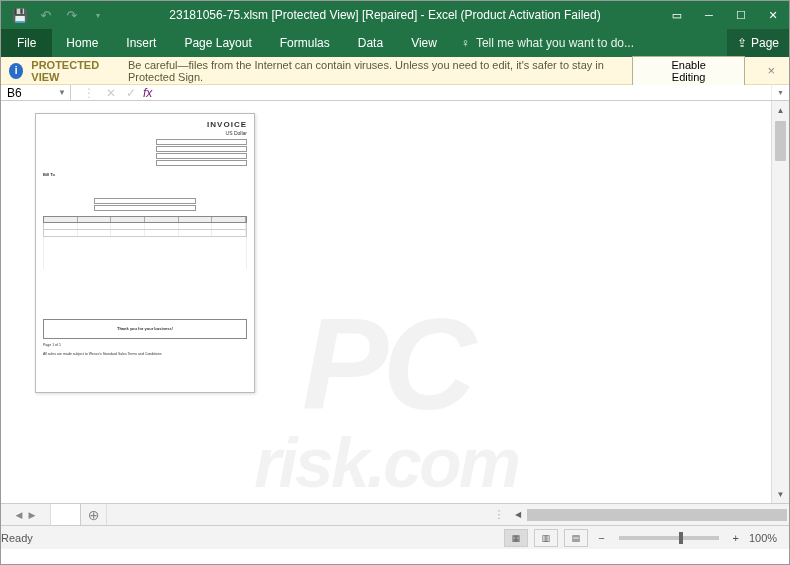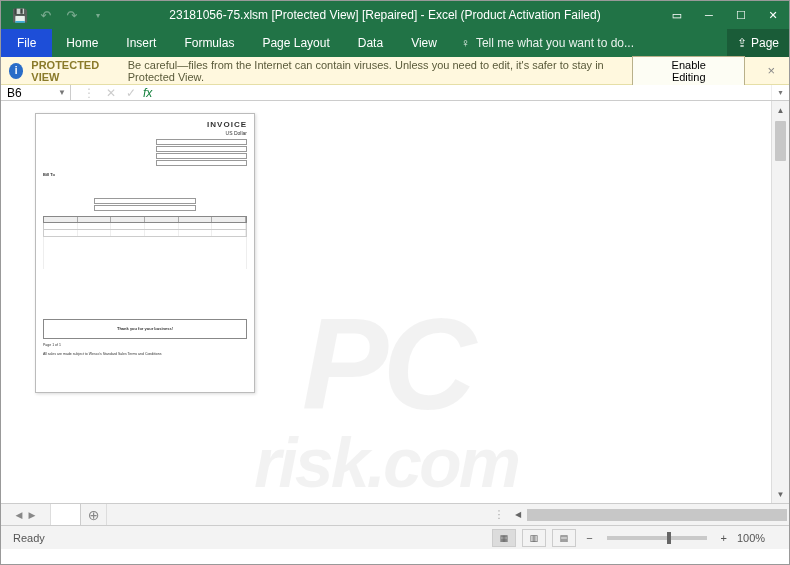--- a/index.html
+++ b/index.html
@@ -9,41 +9,41 @@
 .titlebar { height: 28px; background: #217346; display: flex; align-items: center; color: #fff; font-size: 12px; }
 .tb-left { display: flex; align-items: center; gap: 4px; padding-left: 8px; }
 .tb-icon { width: 22px; height: 22px; display: flex; align-items: center; justify-content: center; font-size: 13px; opacity: 0.9; }
 .tb-icon.dis { opacity: 0.4; }
 .tb-title { flex: 1; text-align: center; white-space: nowrap; overflow: hidden; }
 .tb-right { display: flex; align-items: center; }
 .tb-winbtn { width: 32px; height: 28px; display: flex; align-items: center; justify-content: center; font-size: 11px; }
 
 
 .tabs { height: 28px; background: #217346; display: flex; align-items: stretch; color: #fff; font-size: 12px; }
-.file-tab { background: #1d4ed8; padding: 0 16px; display:flex; align-items:center; }
+.file-tab { background: #14532d; padding: 0 16px; display:flex; align-items:center; }
 .tab { padding: 0 14px; display: flex; align-items: center; cursor: pointer; }
 .tabs-spacer { flex: 1; display:flex; align-items:center; }
 .tell-me { display: flex; align-items: center; padding-left: 10px; opacity:0.9; gap:6px; }
 .signin { padding: 0 14px; display:flex; align-items:center; }
 .share { background: #1a5c38; padding: 0 10px; display:flex; align-items:center; gap:4px; }
 
 
 .pv-bar { height: 28px; background: #FFF8DE; border-bottom: 1px solid #e6dfa7; display: flex; align-items: center; font-size: 11px; padding: 0 8px; gap: 8px; color:#5a5a3a; }
 .pv-icon { width:16px; height:16px; border-radius:50%; background:#2a6dc8; color:#fff; display:flex; align-items:center; justify-content:center; font-size:10px; font-weight:bold; }
 .pv-title { font-weight:bold; color:#8a7a2a; }
 .pv-btn { border:1px solid #b8b08a; background:#fdfdf4; padding:2px 24px; font-size:11px; margin-left:auto; margin-right:8px; }
 .pv-close { font-size:13px; color:#888; padding:0 6px; }
 
 
 .fbar { height: 16px; border-bottom:1px solid #ccc; display:flex; align-items:stretch; font-size:12px; }
 .namebox { width:70px; border-right:1px solid #ccc; display:flex; align-items:center; padding-left:6px; position:relative; }
 .namebox-dd { position:absolute; right:4px; font-size:8px; color:#777; }
 .fx-sep { width:30px; display:flex; align-items:center; justify-content:flex-end; padding-right:6px; color:#ccc; }
 .fx-cancel,.fx-ok{ width:20px; display:flex; align-items:center; justify-content:center; color:#ccc; font-size:12px;}
-.fx-lbl { width:22px; display:flex; align-items:center; padding-left:2px; font-style:italic; color:#15803d;}
+.fx-lbl { width:22px; display:flex; align-items:center; padding-left:2px; font-style:italic; color:#701a75;}
 .formula-input { flex:1; border:none; outline:none; padding:0 4px; }
 .fbar-dd { width:18px; display:flex; align-items:center; justify-content:center; font-size:8px; color:#777; border-left:1px solid #eee; }
 
 
 .main { position:relative; height: 402px; display:flex; }
 .sheet { flex:1; background:#fff; position:relative; }
 .vscroll { width:18px; background:#f3f3f3; border-left:1px solid #ddd; position:relative; }
 .vscroll .up,.vscroll .down { height:18px; display:flex; align-items:center; justify-content:center; font-size:8px; color:#666;}
 .vscroll .down{ position:absolute; bottom:0; width:100%; }
 .vscroll .thumb{ position:absolute; top:20px; left:3px; right:3px; height:40px; background:#c7c7c7; border-radius:1px; }
@@ -72,21 +72,21 @@
 .st-tab { background:#fff; border-right:1px solid #ccc; width:30px; }
 .st-add { width:26px; display:flex; align-items:center; justify-content:center; color:#888; font-size:14px; border-right:1px solid #ddd;}
 .st-sp{ flex:1;}
 .st-sep{ width:20px; display:flex; align-items:center; justify-content:center; color:#aaa;}
 .hscroll{ width:280px; background:#f3f3f3; display:flex; align-items:center; position:relative;}
 .hscroll .l,.hscroll .r{ width:18px; text-align:center; font-size:8px; color:#666;}
 .hscroll .track{ flex:1; height:12px; background:#e6e6e6; position:relative;}
 .hscroll .thumb{ position:absolute; left:0; top:0; bottom:0; width:260px; background:#c7c7c7;}
 
 
-.status { height:24px; background:#f3f3f3; border-top:1px solid #ccc; display:flex; align-items:center; font-size:11px; color:#555; padding:0 12px; gap:6px;}
+.status { height:24px; background:#f3f3f3; border-top:1px solid #ccc; display:flex; align-items:center; font-size:11px; color:#555; padding:0 0; gap:6px;}
 .status .sp{flex:1;}
 .viewbtn { width:24px; height:18px; border:1px solid #ccc; display:flex; align-items:center; justify-content:center; font-size:9px;}
 .viewbtn.active{ background:#dcdcdc; }
 .zoom-track{ width:100px; height:4px; background:#c9c9c9; position:relative; margin:0 4px;}
 .zoom-thumb{ position:absolute; left:60%; top:-4px; width:4px; height:12px; background:#666;}
 </style>
 </head>
 <body>
 
 <div class="titlebar">
@@ -102,40 +102,40 @@
     <div class="tb-winbtn">─</div>
     <div class="tb-winbtn">☐</div>
     <div class="tb-winbtn">✕</div>
   </div>
 </div>
 
 <div class="tabs">
   <div class="file-tab">File</div>
   <div class="tab">Home</div>
   <div class="tab">Insert</div>
+  <div class="tab">Page Layout</div>
   <div class="tab">Formulas</div>
-  <div class="tab">Page Layout</div>
   <div class="tab">Data</div>
   <div class="tab">View</div>
   <div class="tabs-spacer">
     <div class="tell-me">
       <span>♀</span>
       <span>Tell me what you want to do...</span>
     </div>
   </div>
   <div class="share">
     <span>⇪</span>
     <span>Page</span>
   </div>
 </div>
 
 <div class="pv-bar">
   <div class="pv-icon">i</div>
   <span class="pv-title">PROTECTED VIEW</span>
-  <span>Be careful—files from the Internet can contain viruses. Unless you need to edit, it's safer to stay in Protected View.</span>
+  <span>Be careful—files from the Internet can contain viruses. Unless you need to edit, it's safer to stay in Protected Sign.</span>
   <button class="pv-btn">Enable Editing</button>
   <span class="pv-close">×</span>
 </div>
 
 <div class="fbar">
   <div class="namebox">
     <span>B6</span>
     <span class="namebox-dd">▼</span>
   </div>
   <div class="fx-sep">⋮</div>

